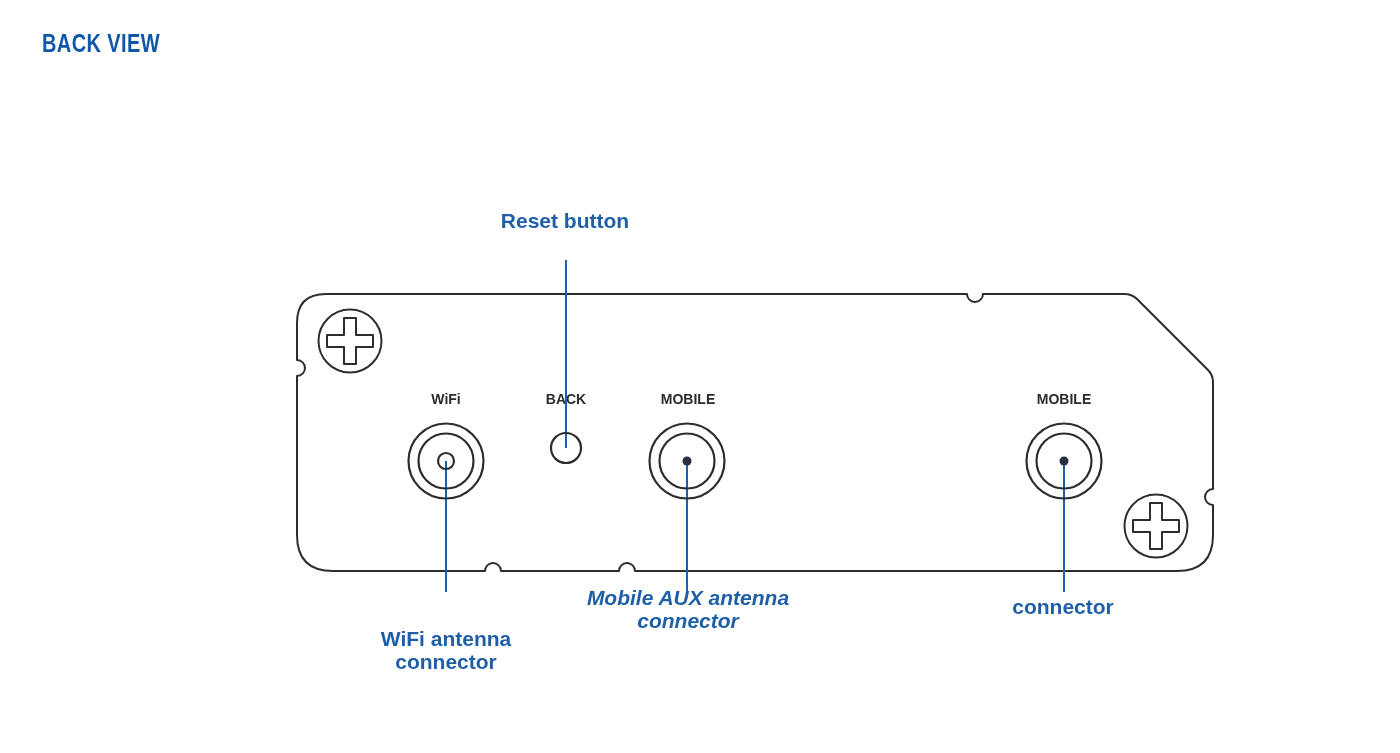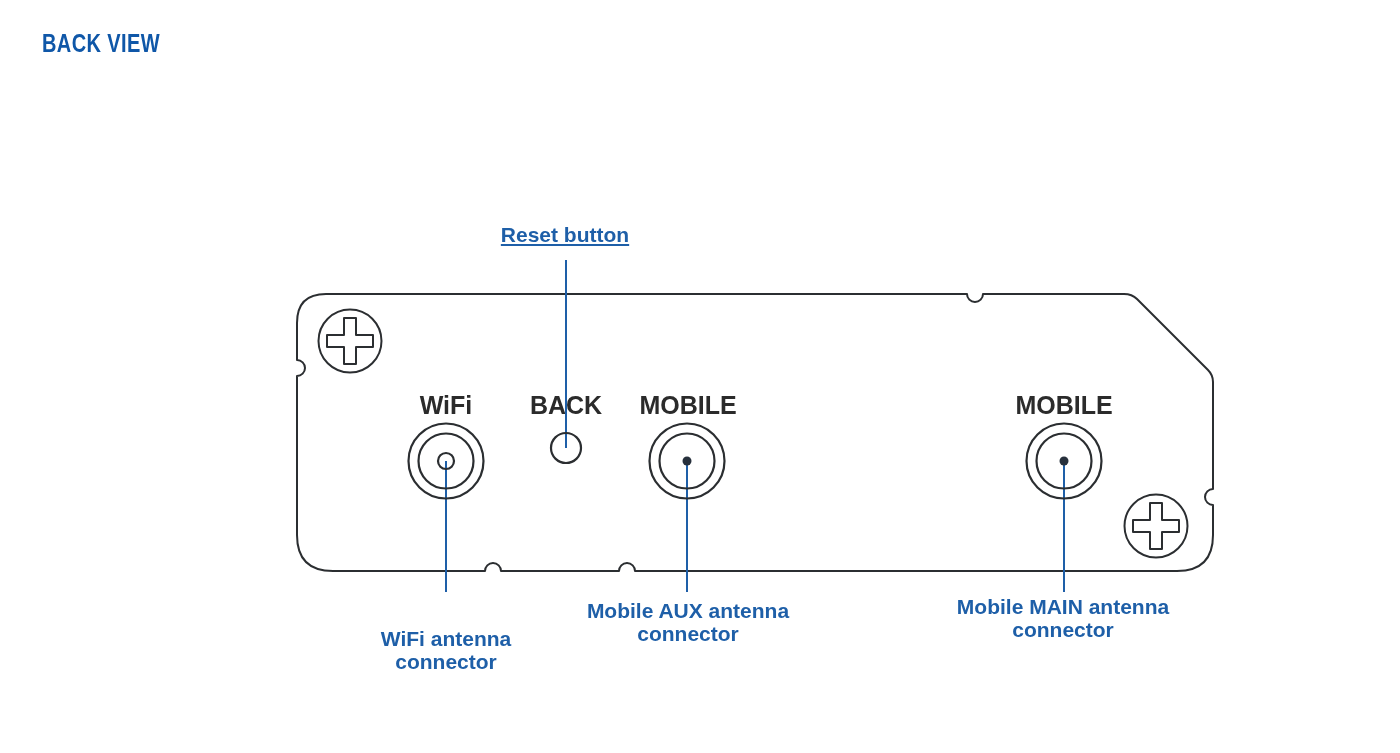--- a/index.html
+++ b/index.html
@@ -20,21 +20,21 @@
     color: #0f57a8;
     letter-spacing: 0.5px;
     transform: scaleX(0.8);
     transform-origin: 0 50%;
     white-space: nowrap;
     z-index: 1;
   }
   .panel-label {
     position: absolute;
     transform: translateX(-50%);
-    font-size: 25px;
+    font-size: 14px;
     font-weight: 700;
     color: #2b2b2b;
     white-space: nowrap;
     z-index: 1;
   }
   .callout-label {
     position: absolute;
     transform: translateX(-50%);
     font-size: 21px;
     font-weight: 700;
@@ -58,37 +58,36 @@
   .pin-dot { fill: #27303c; stroke: none; }
   .callout-line { stroke: #1e5fa8; stroke-width: 2; fill: none; }
 </style>
 </head>
 <body>
 
 <div class="page">
 
   <div class="page-title">BACK VIEW</div>
 
-  <div class="callout-label" style="left:565px; top:223px;text-decoration:underline;">Reset button</div>
+  <div class="callout-label" style="left:565px; top:209px;">Reset button</div>
 
   <div class="panel-label" style="left:446px; top:391px;">WiFi</div>
   <div class="panel-label" style="left:566px; top:391px;">BACK</div>
   <div class="panel-label" style="left:688px; top:391px;">MOBILE</div>
   <div class="panel-label" style="left:1064px; top:391px;">MOBILE</div>
 
   <div class="callout-label" style="left:446px; top:627px;">
     <div>WiFi antenna</div>
     <div>connector</div>
   </div>
-  <div class="callout-label" style="left:688px; top:599px;">
+  <div class="callout-label" style="left:688px; top:586px;font-style:italic;">
     <div>Mobile AUX antenna</div>
     <div>connector</div>
   </div>
   <div class="callout-label" style="left:1063px; top:595px;">
-    <div>Mobile MAIN antenna</div>
     <div>connector</div>
   </div>
 
   <svg class="diagram-svg" viewBox="0 0 1400 753" xmlns="http://www.w3.org/2000/svg">
 
     <g>
       <path class="outline" d="
         M 326 294
         H 967
         a 8 8 0 0 0 16 0

